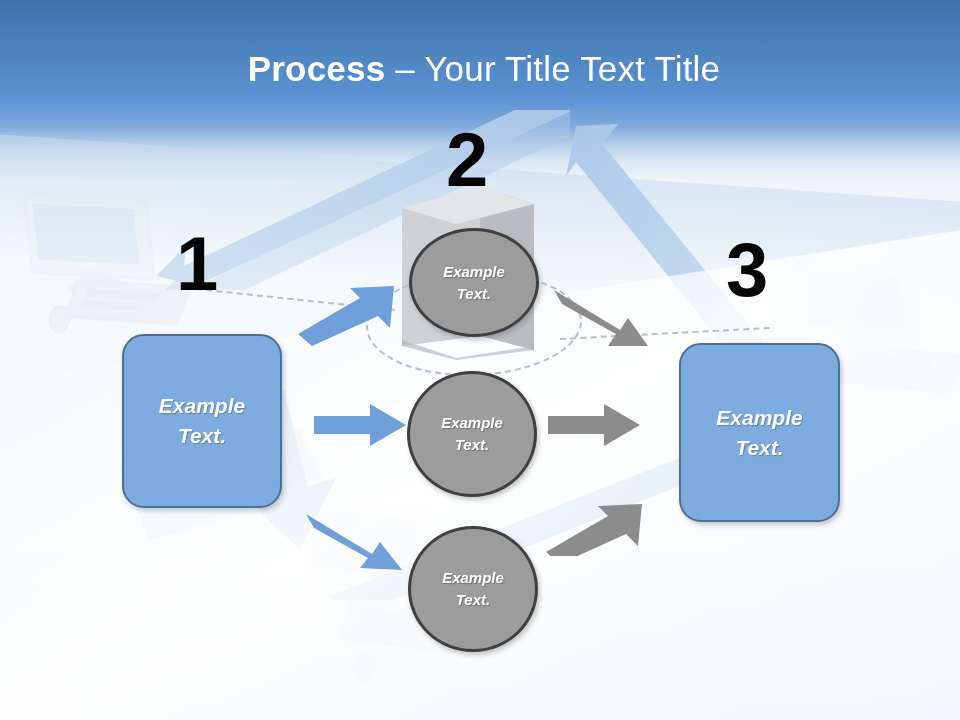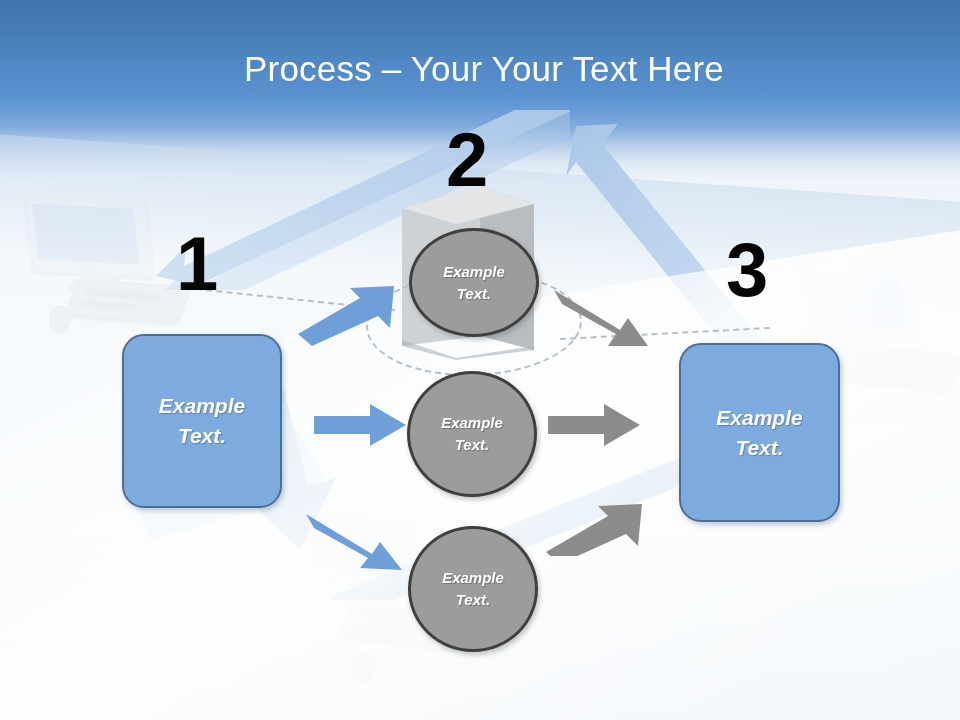--- a/index.html
+++ b/index.html
@@ -60,21 +60,21 @@
     left: 0;
     top: 48px;
     width: 960px;
     text-align: center;
     color: #ffffff;
     font-size: 35px;
     line-height: 42px;
     letter-spacing: .2px;
     white-space: nowrap;
   }
-  .title .t-bold { font-weight: normal; margin-left: 8px; }
+  .title .t-bold { font-weight: bold; margin-left: 8px; }
   .title .t-light { font-weight: normal; }
 
   
   .pc { position: absolute; opacity: .30; }
   .pc .screen-body {
     position: absolute;
     background: #e9eef3;
     border: 3px solid #e3e9ef;
     border-radius: 4px;
     box-shadow: 0 1px 2px rgba(120,140,160,.35);
@@ -340,16 +340,16 @@
 
   <svg class="conn" style="left:548px; top:404px; width:92px; height:42px;" viewBox="0 0 92 42">
     <polygon points="0,12 56,12 56,0 92,21 56,42 56,30 0,30" fill="#8c8c8c"></polygon>
   </svg>
 
   <svg class="conn" style="left:546px; top:494px; width:110px; height:62px;" viewBox="0 0 110 62">
     <polygon points="0,58 62,22 52,12 96,10 92,52 80,40 14,70" fill="#8c8c8c"></polygon>
   </svg>
 
   <div class="title">
-    <span class="t-bold">Process</span><span class="t-light"> – Your Your Text Here</span>
+    <span class="t-bold">Process</span><span class="t-light"> – Your Title Text Title</span>
   </div>
 
 </div>
 
 </body></html>

